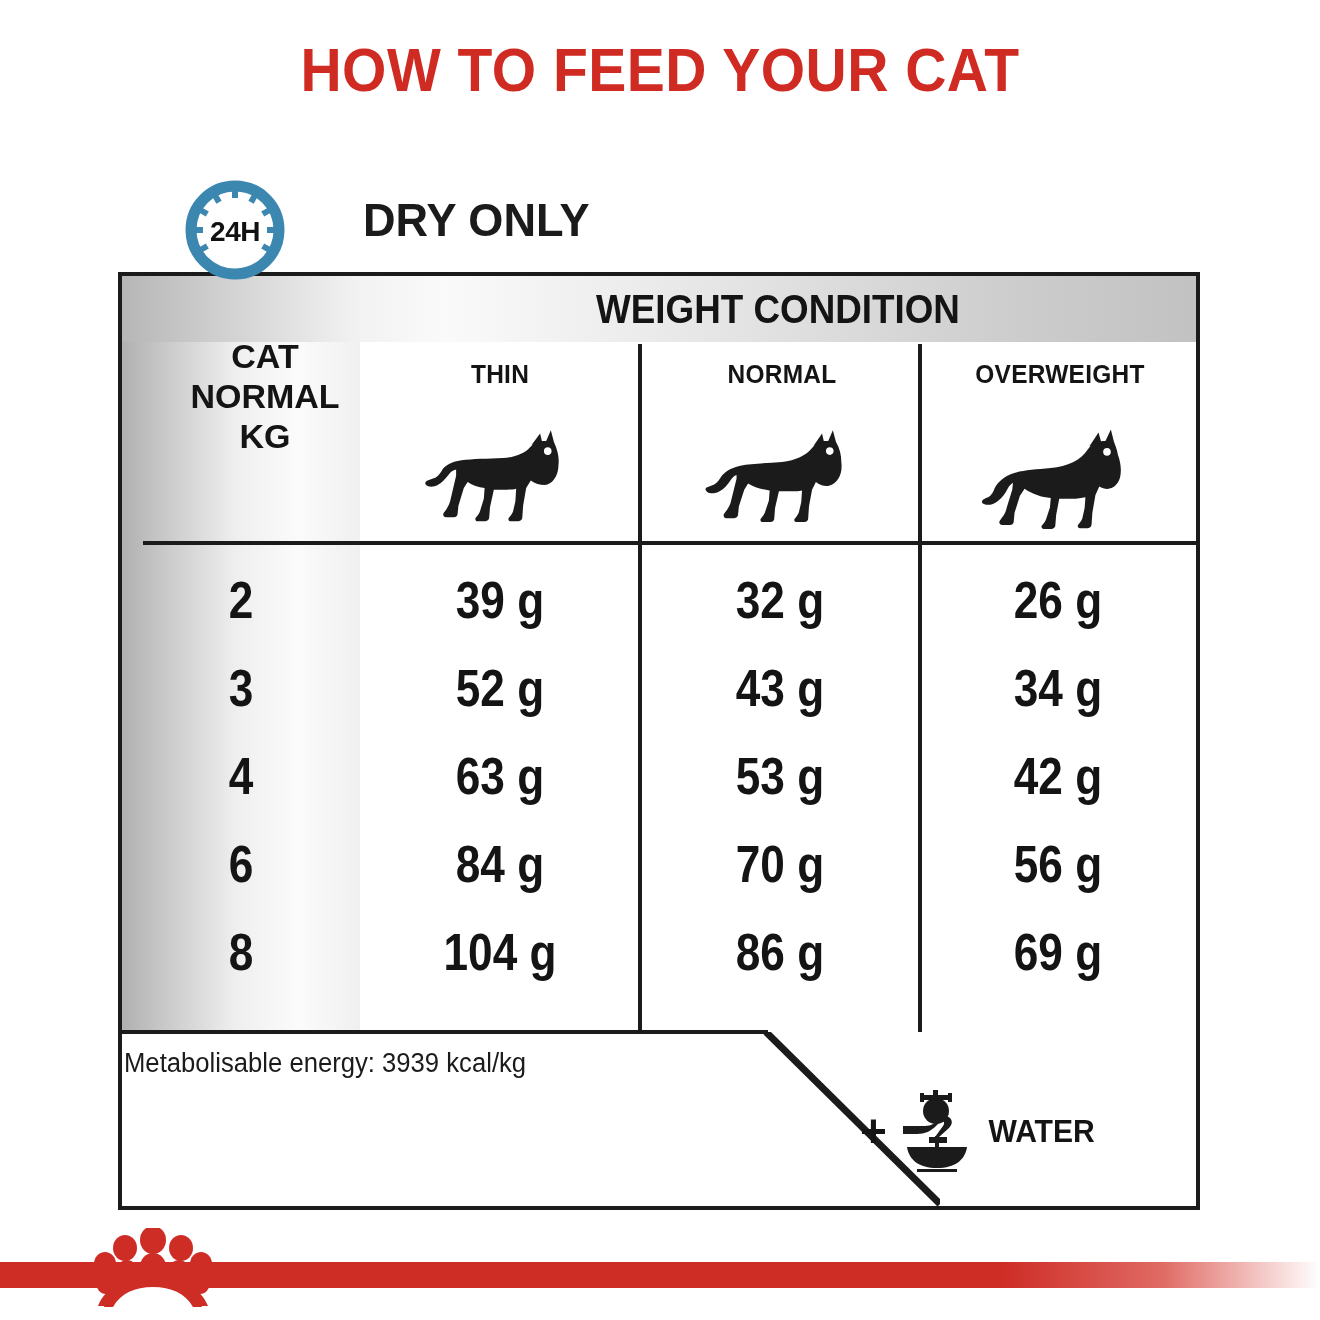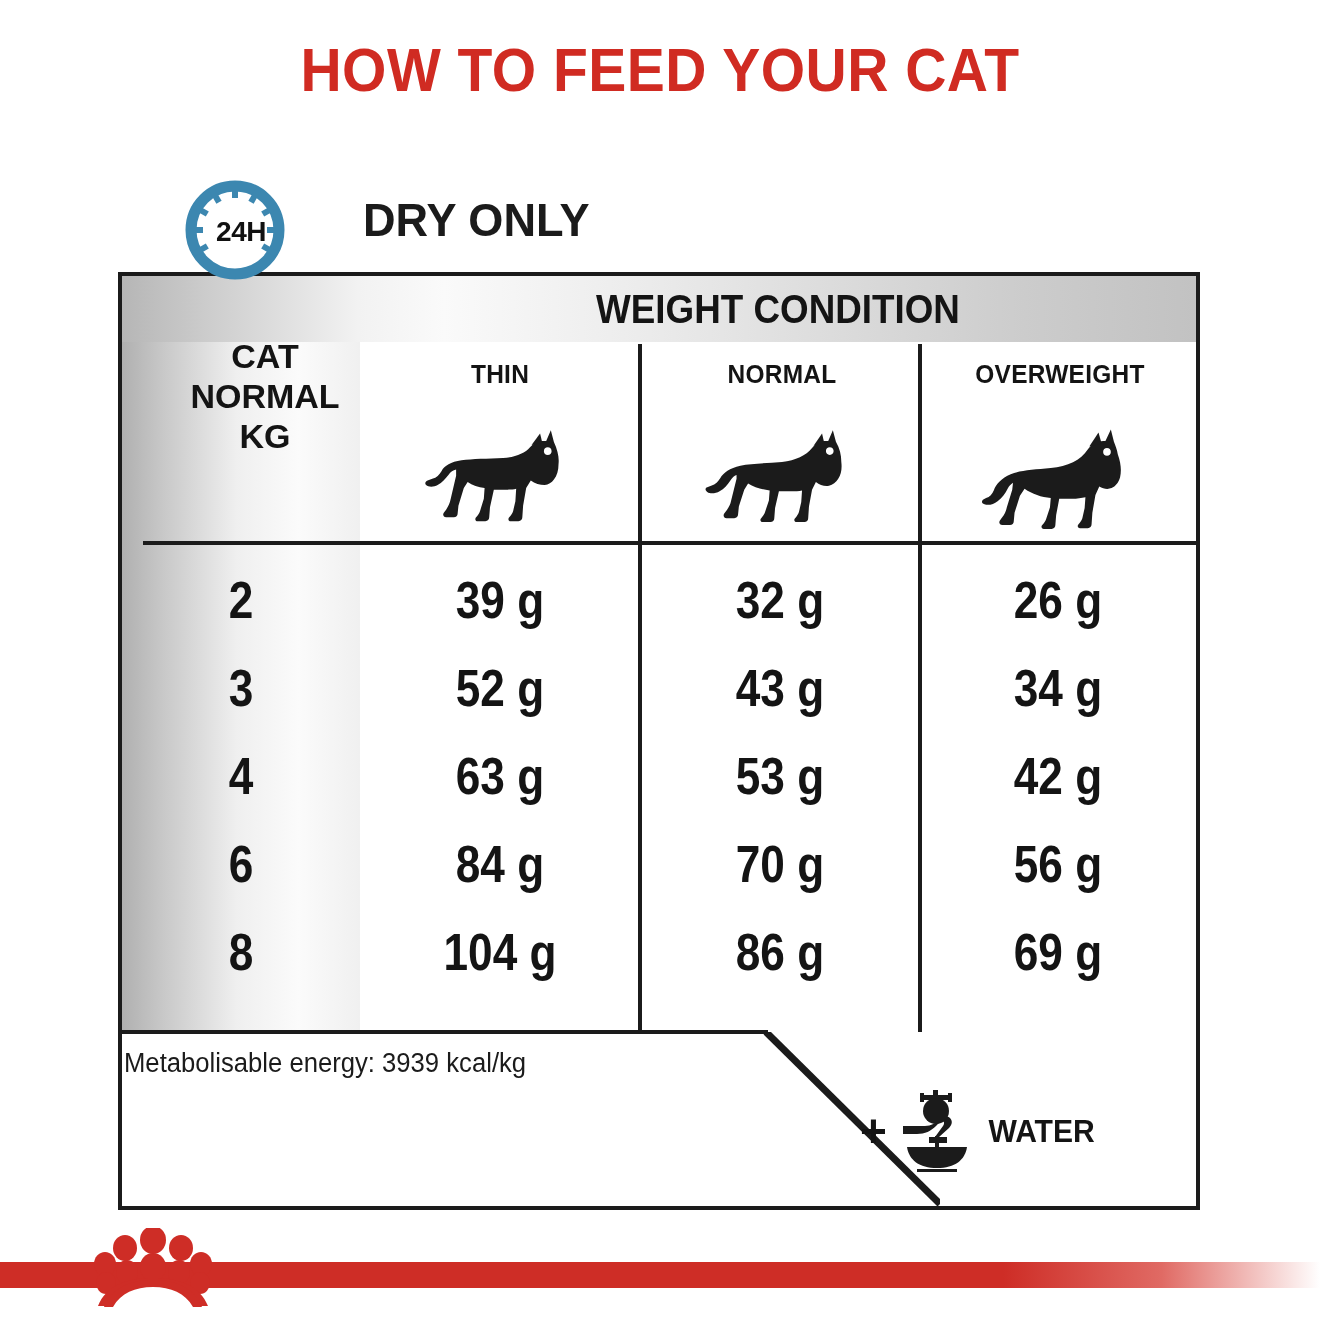--- a/index.html
+++ b/index.html
@@ -28,21 +28,21 @@
   
   .badge{
     position:absolute;
     left:181px;top:176px;
     width:108px;height:108px;
     z-index:6;
   }
   .badge svg{display:block;}
   .badge-text{
     position:absolute;
-    left:6px;top:0;width:108px;height:108px;
+    left:0;top:0;width:108px;height:108px;
     display:flex;align-items:center;justify-content:center;
     font-size:28px;font-weight:bold;color:#111;
     letter-spacing:-0.5px;
     padding-top:4px;
     box-sizing:border-box;
   }
 
   
   .section-heading{
     position:absolute;

